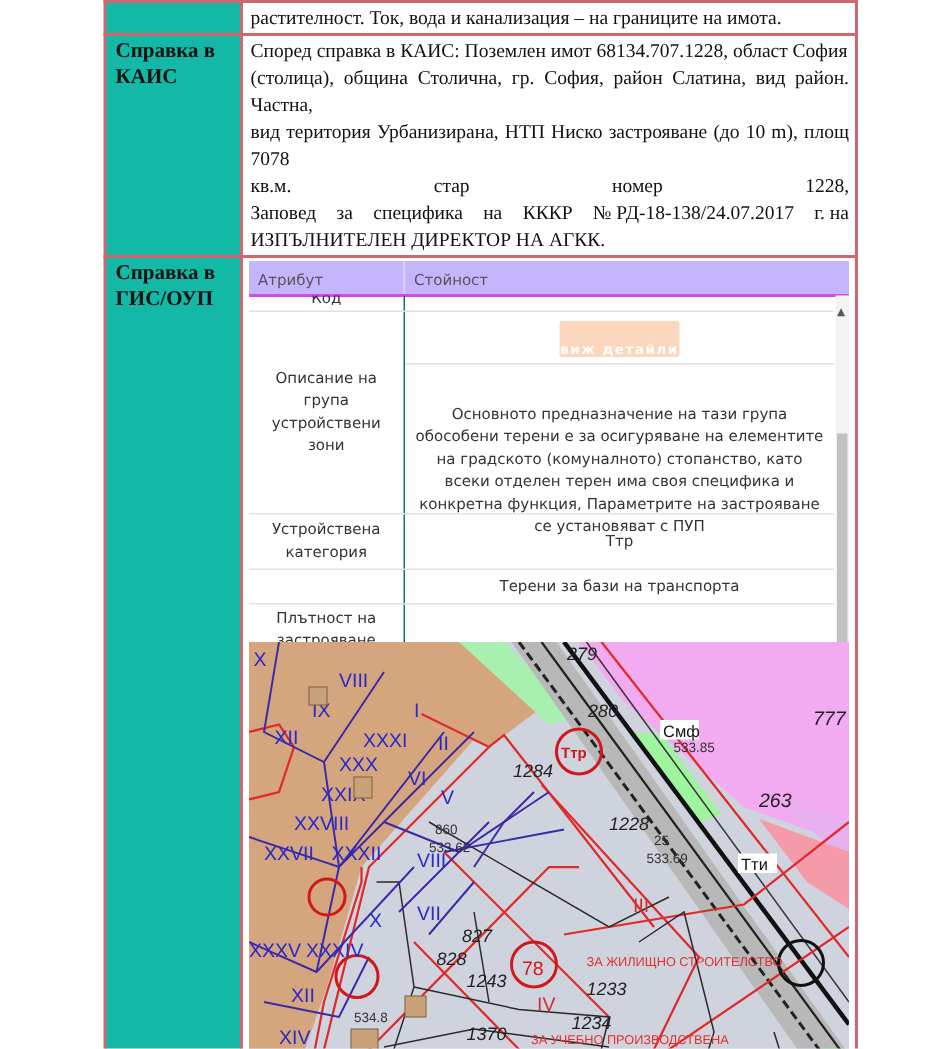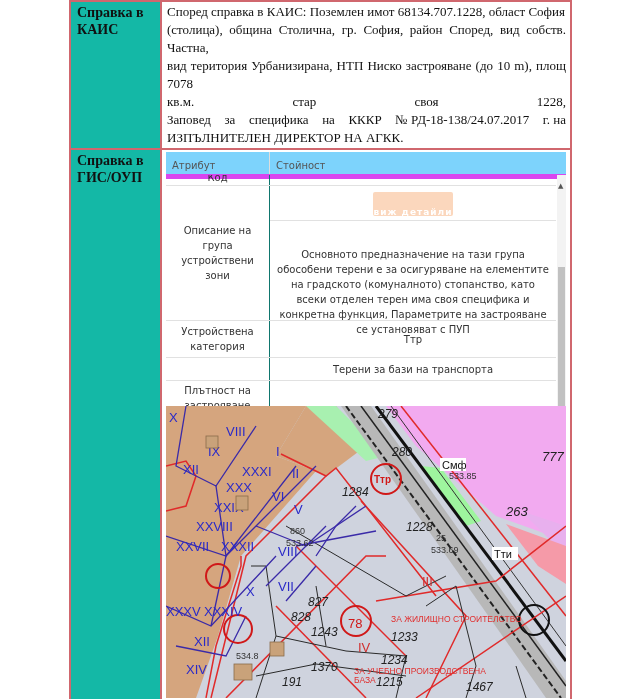--- a/index.html
+++ b/index.html
@@ -15,21 +15,21 @@
   }
   .value-cell { background:#fff; padding:1px 4px 1px 5px !important; text-align:justify; line-height:18px; }
   .row1 td { height:17px; }
   .kais-text { display:block; }
   .kais-line-spread { display:flex; justify-content:space-between; }
 
   
   .gis-cell { padding:2px 4px 2px 4px !important; }
   .gis-panel { position:relative; width:400px; height:254px; background:#fff; overflow:hidden;
     font-family:"DejaVu Sans", sans-serif; font-size:10px; color:#333; }
-  .gis-head { display:flex; height:22px; background:#7dd3fc; border-bottom:5px solid #d946ef; color:#555; }
+  .gis-head { display:flex; height:22px; background:#c4b5fd; border-bottom:2px solid #d946ef; color:#555; }
   .gis-head div { padding:5px 6px 0 6px; box-sizing:border-box; font-size:10px; }
   .gis-head .h-attr { width:104px; border-right:1px solid #ddd; }
   .gis-body { position:absolute; top:23px; left:0; right:10px; bottom:0; overflow:hidden; }
   .gis-row { display:flex; border-bottom:1px solid #e1e1e1; }
   .gis-row .attr { width:104px; border-right:1px solid #0f766e; text-align:center; box-sizing:border-box;
     padding:0 4px; display:flex; align-items:center; justify-content:center; line-height:15px; }
   .gis-row .val { flex:1; text-align:center; padding:0 6px; line-height:15px; display:flex;
     flex-direction:column; justify-content:center; }
   .scrollbar { position:absolute; right:0; top:23px; width:9px; bottom:0; background:#f3f3f3; }
   .scroll-thumb { position:absolute; left:1px; right:1px; top:92px; bottom:0; background:#c1c1c1; }
@@ -42,30 +42,34 @@
   
   .map { position:relative; width:400px; height:292px; margin-top:0; overflow:hidden; background:#cfd3de; }
   .map svg { display:block; }
   .map text { font-family:"Liberation Sans", sans-serif; }
 </style>
 </head>
 <body>
 
 <table class="doc-table">
   <tbody>
+      <tr class="row1">
+    <td class="label-cell"></td>
+    <td class="value-cell">растителност. Ток, вода и канализация – на границите на имота.</td>
+  </tr>
   <tr>
     <td class="label-cell">Справка в КАИС</td>
     <td class="value-cell">
       <span class="kais-text">Според справка в КАИС: Поземлен имот 68134.707.1228, област София</span>
-      <span class="kais-text">(столица), община Столична, гр. София, район Според, вид собств. Частна,</span>
+      <span class="kais-text">(столица), община Столична, гр. София, район Слатина, вид район. Частна,</span>
       <span class="kais-text">вид територия Урбанизирана, НТП Ниско застрояване (до 10 m), площ 7078</span>
       <span class="kais-line-spread">
         <span>кв.м.</span>
         <span>стар</span>
-        <span>своя</span>
+        <span>номер</span>
         <span>1228,</span>
       </span>
       <span class="kais-line-spread">
         <span>Заповед</span>
         <span>за</span>
         <span>специфика</span>
         <span>на</span>
         <span>КККР</span>
         <span>№ РД-18-138/24.07.2017</span>
         <span>г. на</span>

